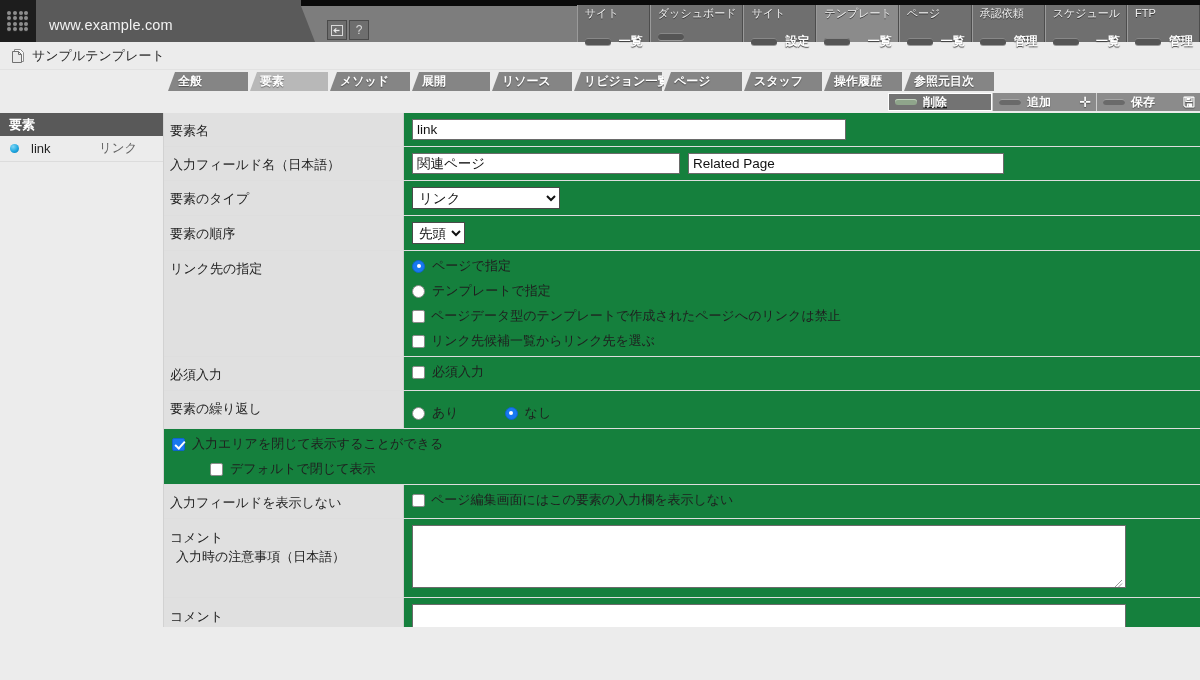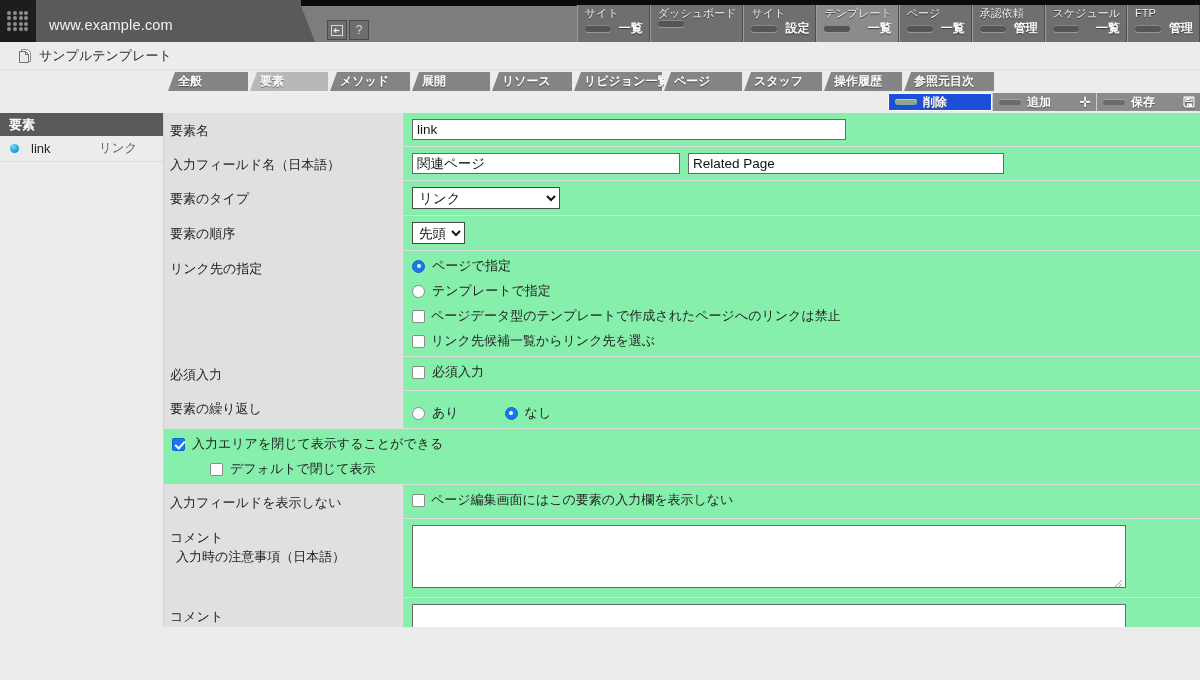--- a/index.html
+++ b/index.html
@@ -31,27 +31,27 @@
             display:flex;align-items:center;justify-content:center;color:#d8d8d8;
             font-size:12px;line-height:1;cursor:pointer;}
   .mini-btn svg{display:block;}
   .topnav{margin-left:auto;display:flex;align-items:flex-start;height:42px;padding-top:5px;}
   .nav-item{position:relative;height:37px;min-width:60px;padding:2px 6px 0 7px;
             background:#6f6f6f;border-left:1px solid #9a9a9a;border-right:1px solid #4d4d4d;
             cursor:pointer;box-sizing:border-box;}
   .nav-item.active{background:#8b8b8b;}
   .nav-top{color:#efefef;font-size:11px;line-height:13px;white-space:nowrap;
            text-shadow:0 1px 0 #333;}
-  .nav-bottom{display:flex;align-items:center;justify-content:space-between;margin-top:0;gap:8px;}
+  .nav-bottom{display:flex;align-items:center;justify-content:space-between;margin-top:13px;gap:8px;}
   .nav-dash{width:26px;height:7px;border-radius:3px;background:#555;
             box-shadow:inset 0 1px 0 #888,0 1px 0 #999;}
   .nav-sub{color:#fff;font-size:12px;font-weight:bold;white-space:nowrap;
            text-shadow:0 1px 1px #3a3a3a;}
   
-  .titlebar{height:27px;background:#ececec;display:flex;align-items:center;padding-left:18px;
+  .titlebar{height:27px;background:#ececec;display:flex;align-items:center;padding-left:11px;
             border-bottom:1px solid #e2e2e2;}
   .tpl-icon{width:15px;height:16px;margin-right:6px;flex:0 0 auto;}
   .title-text{font-size:13px;color:#2b2b2b;}
   
   .tabstrip{position:relative;height:21px;background:#ececec;padding-left:168px;display:flex;
             align-items:flex-end;}
   .tab{position:relative;height:19px;background:#858585;margin-right:2px;cursor:pointer;
        display:flex;align-items:center;box-sizing:border-box;}
   .tab .tab-label{color:#fff;font-size:12px;font-weight:bold;padding:0 8px 0 10px;
                   white-space:nowrap;text-shadow:0 1px 1px #4a4a4a;}
@@ -59,39 +59,39 @@
   .tab.active .tab-label{color:#fff;text-shadow:0 1px 1px #6a6a6a;}
   .tab:before{content:"";position:absolute;left:0;top:0;width:0;height:0;
               border-left:7px solid #ececec;border-bottom:19px solid transparent;}
   
   .actionbar{height:22px;background:#ececec;display:flex;justify-content:flex-end;
              align-items:center;padding-right:0px;}
   .act-btn{position:relative;height:18px;min-width:104px;display:flex;align-items:center;
            padding:0 5px 0 6px;cursor:pointer;box-sizing:border-box;gap:6px;
            border-left:1px solid #cfcfcf;}
   .act-btn.gray{background:#8b8b8b;}
-  .act-btn.green{background:#1d4ed8;border:1px solid #ffffff;}
+  .act-btn.green{background:#737373;border:1px solid #ffffff;text-decoration:underline;}
   .act-dash{width:22px;height:6px;border-radius:3px;background:#6a6a6a;flex:0 0 auto;
             box-shadow:inset 0 1px 0 #a5a5a5;}
   .act-btn.green .act-dash{background:#8fa58b;box-shadow:inset 0 1px 0 #c3d2c0;}
   .act-label{color:#fff;font-size:12px;font-weight:bold;text-shadow:0 1px 1px #555;white-space:nowrap;}
   .act-glyph{margin-left:auto;color:#fff;font-size:14px;line-height:1;font-weight:bold;
              text-shadow:0 1px 1px #555;}
   
   .workspace{display:flex;height:514px;}
   .sidebar{width:163px;flex:0 0 auto;background:#ececec;border-right:1px solid #d2d2d2;}
   .side-head{height:23px;background:#595959;color:#fff;font-size:13px;font-weight:bold;
              display:flex;align-items:center;padding-left:9px;}
   .side-item{height:25px;display:flex;align-items:center;background:#ececec;
              border-bottom:1px solid #dcdcdc;cursor:pointer;}
   .side-bullet{width:9px;height:9px;border-radius:50%;margin:0 12px 0 10px;flex:0 0 auto;
                background:radial-gradient(circle at 35% 30%,#7fd6f5 0%,#20a8e0 55%,#0d72ad 100%);}
   .side-name{font-size:13px;color:#222;width:68px;}
   .side-type{font-size:12.5px;color:#666;}
-  .formpane{flex:1 1 auto;background:#86efac;overflow:hidden;}
+  .formpane{flex:1 1 auto;background:#15803d;overflow:hidden;}
   
   .row{display:flex;border-bottom:1px solid #dedede;min-height:31px;}
   .row-label{width:240px;flex:0 0 auto;background:#e0e0e0;border-right:1px solid #cfcfcf;
              padding:8px 0 6px 6px;box-sizing:border-box;font-size:13px;color:#222;line-height:19px;}
   .row-label .sub{display:block;padding-left:6px;}
   .row-field{flex:1 1 auto;padding:6px 0 6px 8px;box-sizing:border-box;display:flex;
              align-items:flex-start;}
   
   .txt{height:21px;border:1px solid #6a6a6a;background:#fff;font-size:13.5px;color:#111;
        padding:0 4px;box-sizing:border-box;font-family:"Liberation Sans",sans-serif;outline:none;}

